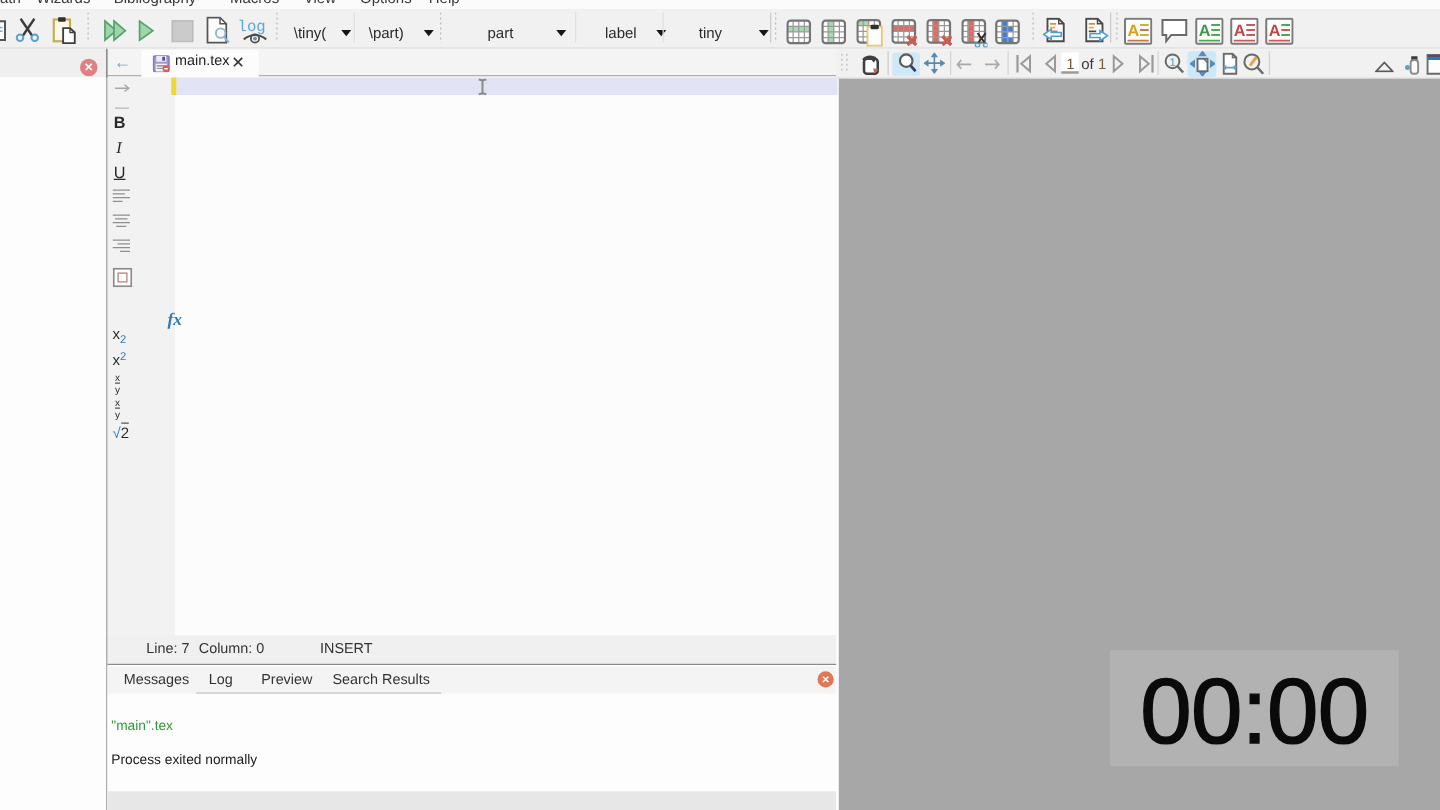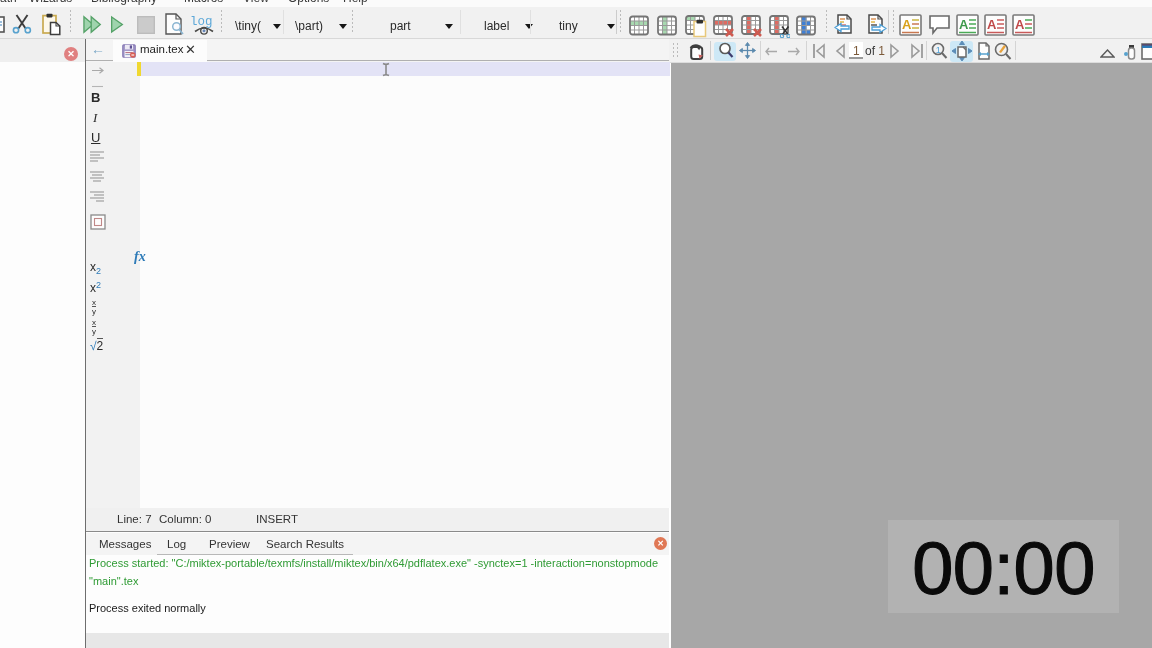--- a/index.html
+++ b/index.html
@@ -420,21 +420,20 @@
 <div id="msgpanel" class="abs">
   <div id="msgtabs">
     <div class="t" style="left:13px">Messages</div>
     <div class="t" style="left:81px">Log</div>
     <div class="t" style="left:123px">Preview</div>
     <div class="t" style="left:180px">Search Results</div>
       <div style="position:absolute;left:71px;top:21px;width:196px;height:1px;background:#b8b8b8"></div>
     <div style="position:absolute;left:568px;top:4px;width:13px;height:13px;border-radius:50%;background:#e07855;color:#fff;font-size:8px;text-align:center;line-height:13px;font-weight:bold;">✕</div>
   </div>
   <div id="msgbody">
-    <div style="position:absolute;left:3px;top:2px;color:#2f9b34;">Process started: "C:/miktex-portable/texmfs/install/miktex/bin/x64/pdflatex.exe" -synctex=1 -interaction=nonstopmode</div>
     <div style="position:absolute;left:3px;top:20px;color:#2f9b34;">"main".tex</div>
     <div style="position:absolute;left:3px;top:47px;color:#1a1a1a;">Process exited normally</div>
   </div>
   <div id="msgbottom"></div>
 </div>
 
 <div id="pdfarea" class="abs">
   <div id="timer">00:00</div>
 </div>
 

